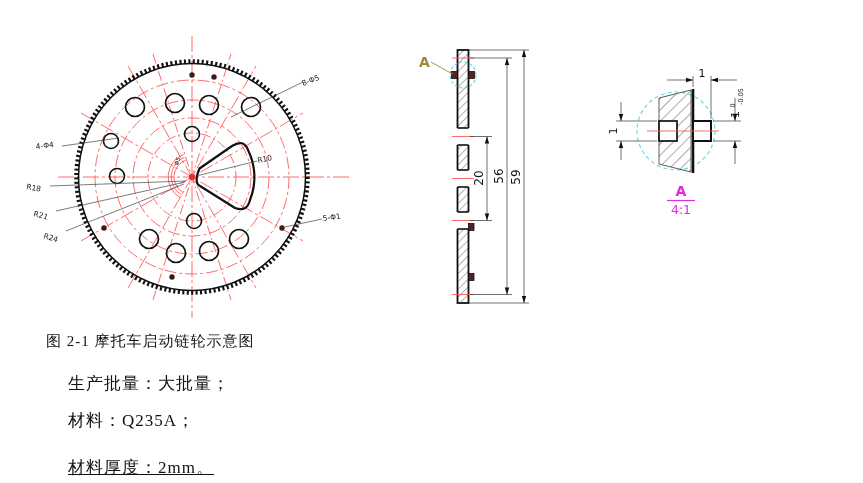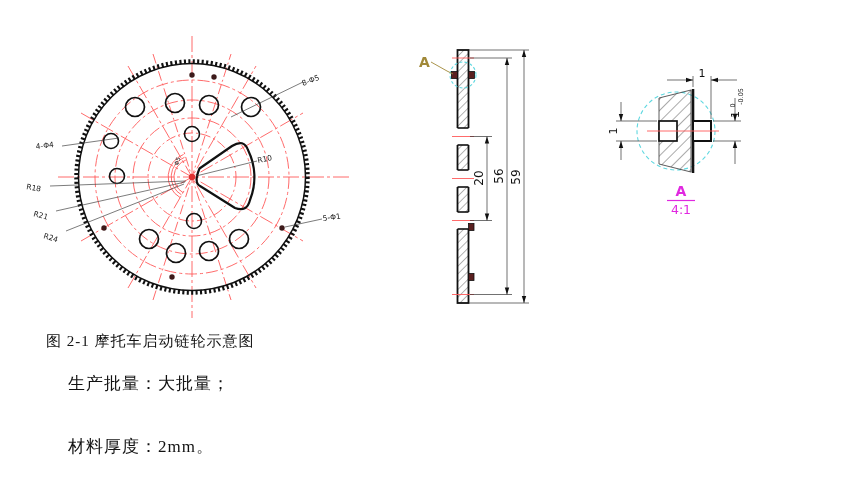--- a/index.html
+++ b/index.html
@@ -2,21 +2,21 @@
 <html><head>
 <meta charset="utf-8">
 <style>
   html,body{margin:0;padding:0;background:#ffffff;}
   #page{position:relative;width:863px;height:483px;background:#fff;overflow:hidden;
         font-family:"Liberation Serif", serif;color:#1a1a1a;}
   #drawing{position:absolute;left:0;top:0;}
   .caption{position:absolute;left:0;top:332px;width:863px;text-align:left;
            font-size:15px;letter-spacing:1px;color:#111;padding-left:46px;}
   .note{position:absolute;left:68px;font-size:17px;color:#111;letter-spacing:1px;text-align:center;}
-  .n1{top:372px;} .n2{top:409px;} .n3{top:435px;}
+  .n1{top:372px;} .n2{top:409px;} .n3{top:456px;text-decoration:underline;}
   text{font-family:"DejaVu Sans", sans-serif;}
 </style>
 </head>
 <body>
 
 <div id="page">
 
 <svg id="drawing" width="863" height="330" viewBox="0 0 863 330" xmlns="http://www.w3.org/2000/svg">
   <defs>
     <pattern id="h1" width="5.5" height="5.5" patternUnits="userSpaceOnUse" patternTransform="rotate(45)">
@@ -209,15 +209,16 @@
     <g fill="#e028e0" text-anchor="middle">
       <text x="681" y="196" font-size="14" font-weight="bold" font-family="Liberation Serif, serif">A</text>
       <line x1="667" y1="200.5" x2="695" y2="200.5" stroke="#e028e0" stroke-width="1.2"></line>
       <text x="681" y="214" font-size="12.5">4:1</text>
     </g>
   </g>
 </svg>
 
 <div class="caption">图 2-1 摩托车启动链轮示意图</div>
 <div class="note n1">生产批量：大批量；</div>
+<div class="note n2">材料：Q235A；</div>
 <div class="note n3">材料厚度：2mm。</div>
 
 </div>
 
 </body></html>

